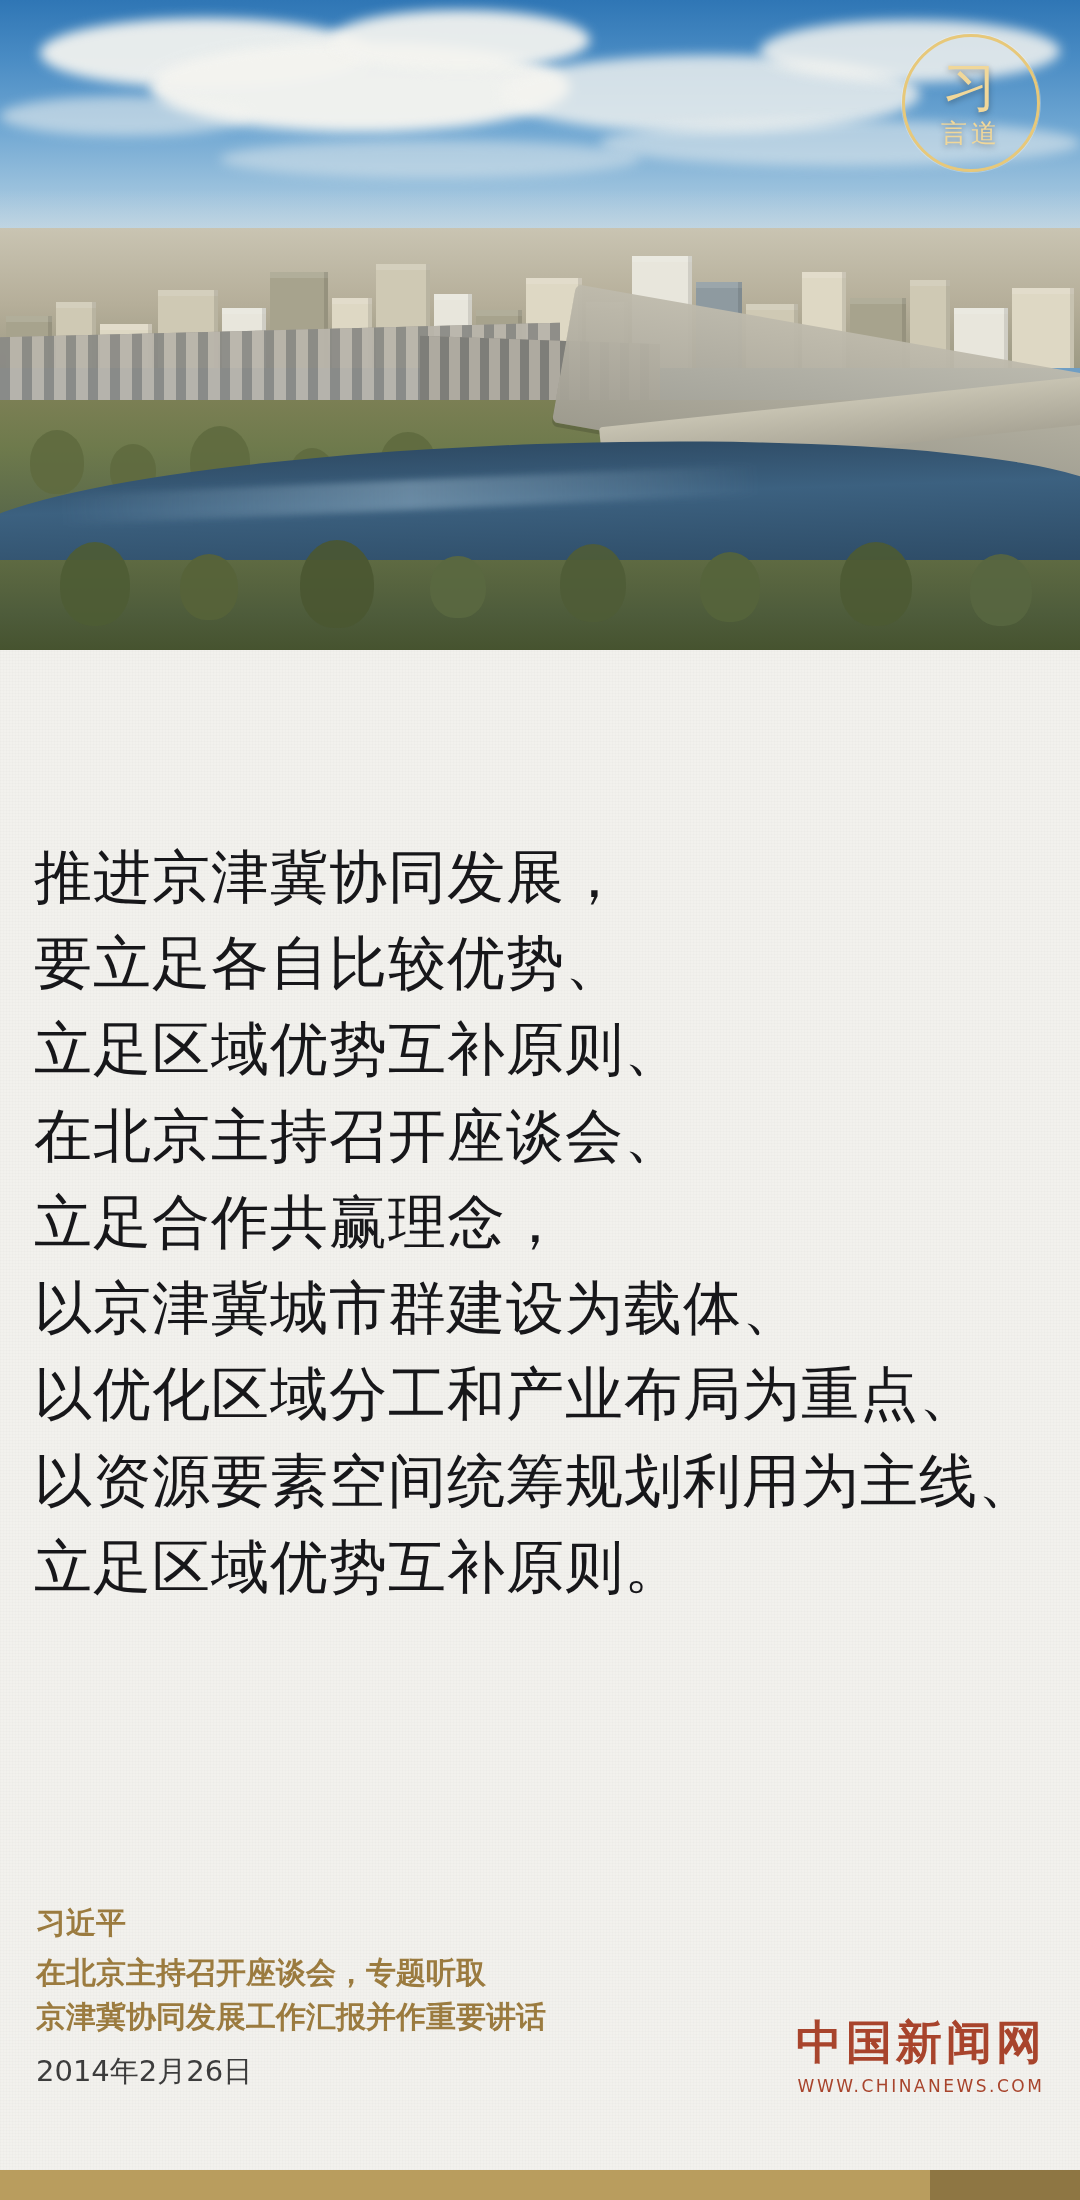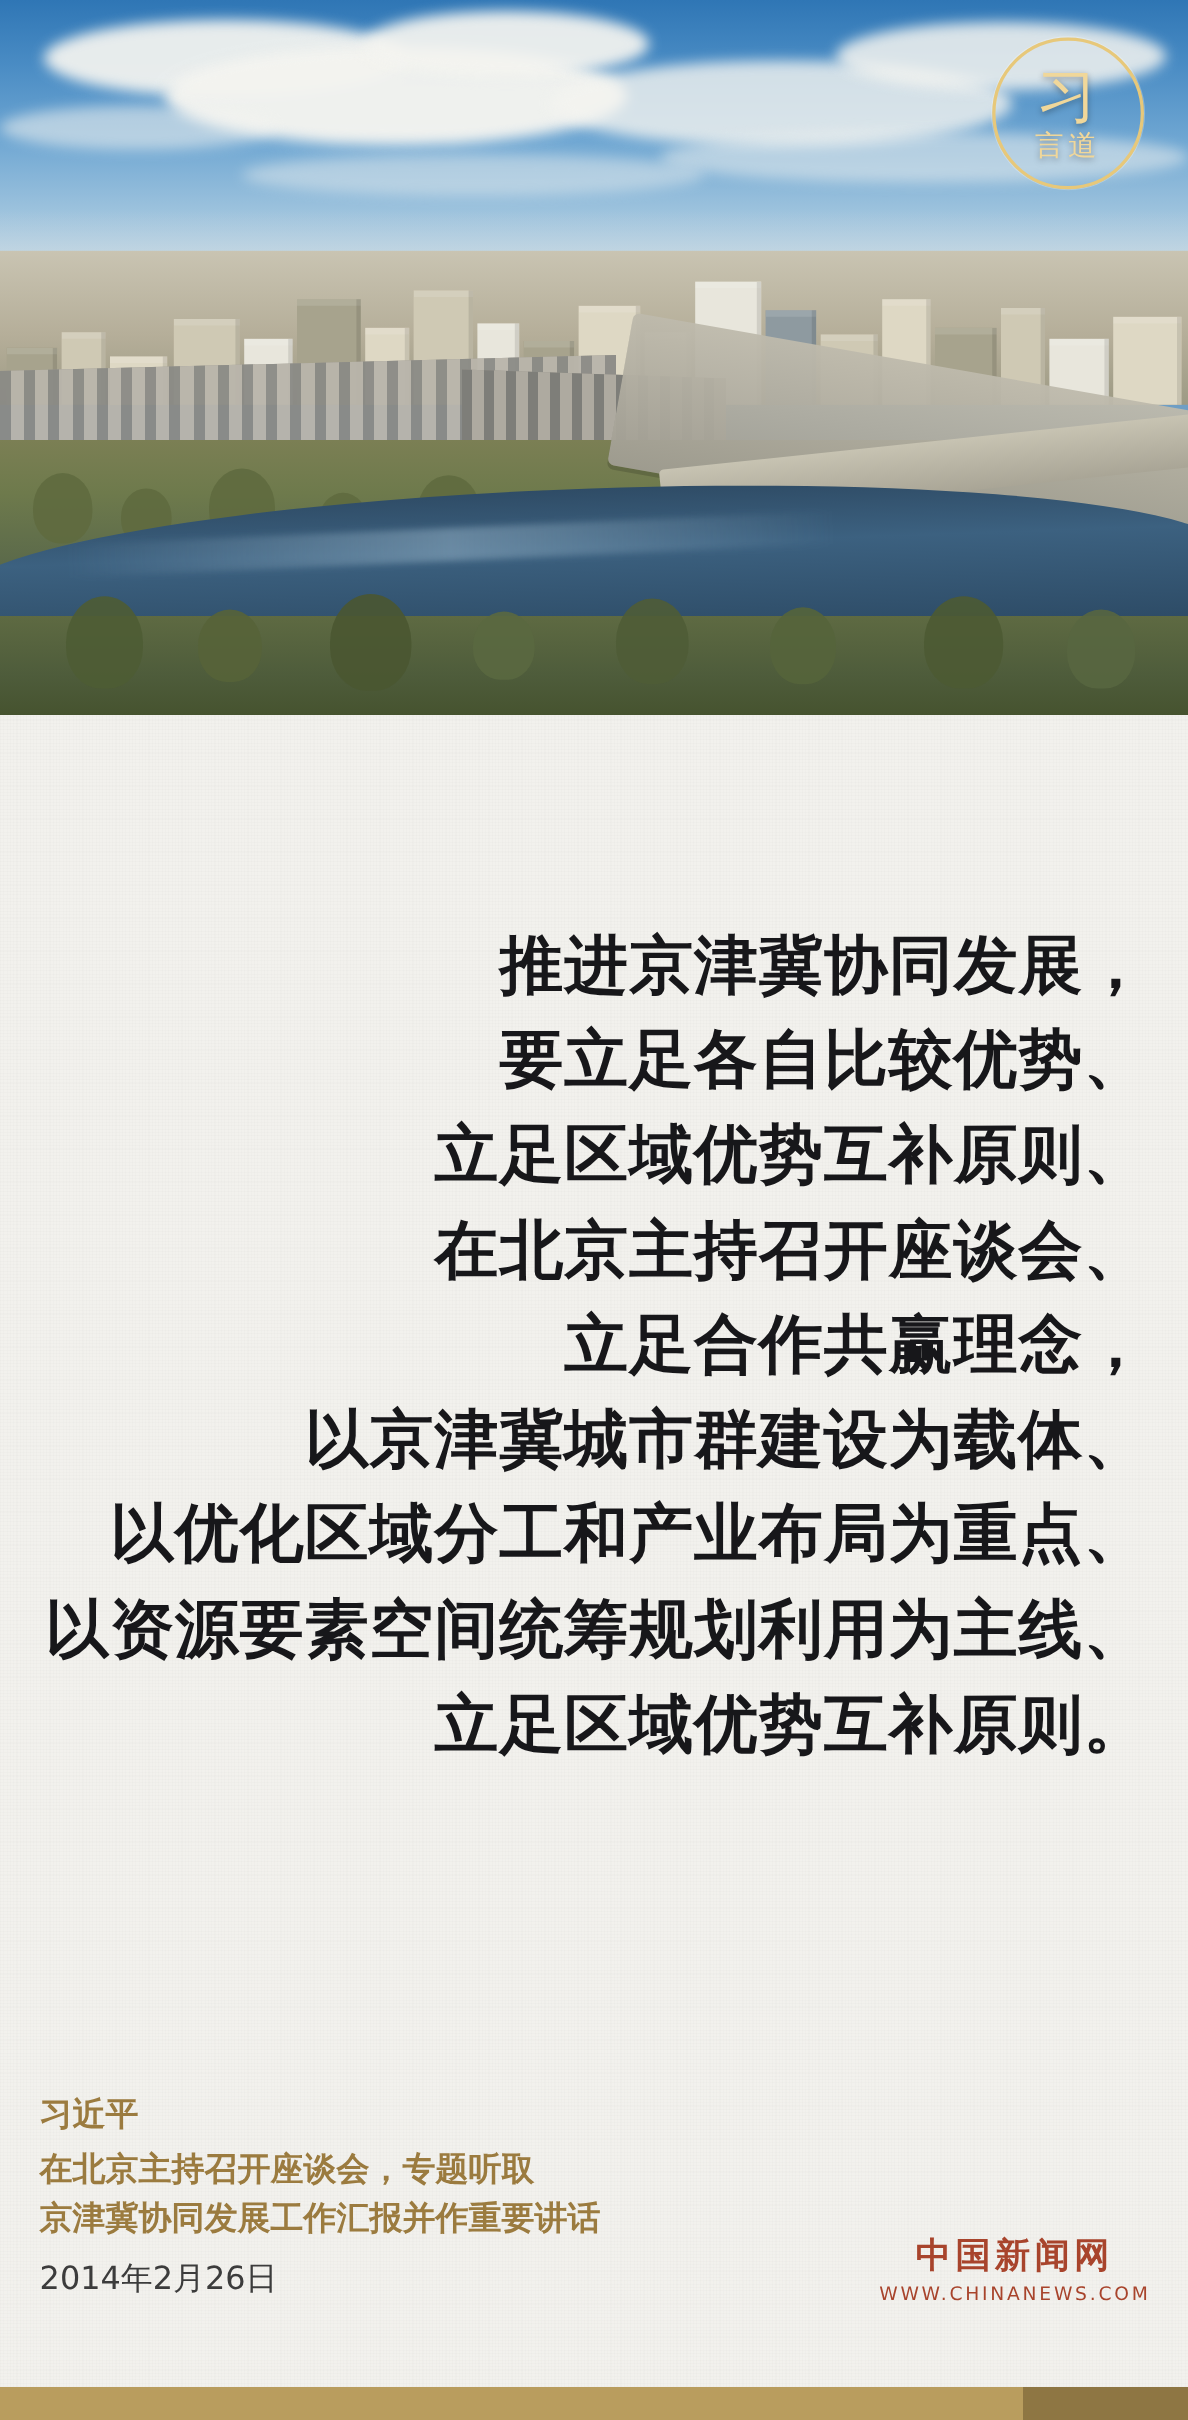--- a/index.html
+++ b/index.html
@@ -215,27 +215,26 @@
 
   .quote {
     position: absolute;
     left: 34px;
     top: 190px;
     width: 1010px;
   }
   .quote p {
     margin: 0 0 12px 0;
     font-family: "DejaVu Serif", serif;
-    font-weight: 700;
+    font-weight: 400;
     font-size: 58px;
     line-height: 1.28;
     color: #17171a;
     letter-spacing: 1px;
     white-space: nowrap;
-    text-align: right;
   }
 
   .attrib {
     position: absolute;
     left: 36px;
     bottom: 108px;
     width: 700px;
   }
   .attrib .name {
     font-family: "DejaVu Serif", serif;
@@ -261,21 +260,21 @@
 
   .brand {
     position: absolute;
     right: 34px;
     bottom: 104px;
     text-align: center;
   }
   .brand .cn {
     font-family: "DejaVu Serif", serif;
     font-weight: 700;
-    font-size: 32px;
+    font-size: 46px;
     color: #a8442c;
     letter-spacing: 4px;
     line-height: 1.1;
   }
   .brand .url {
     margin-top: 8px;
     font-family: "DejaVu Sans", sans-serif;
     font-size: 17px;
     color: #a8442c;
     letter-spacing: 2.5px;

